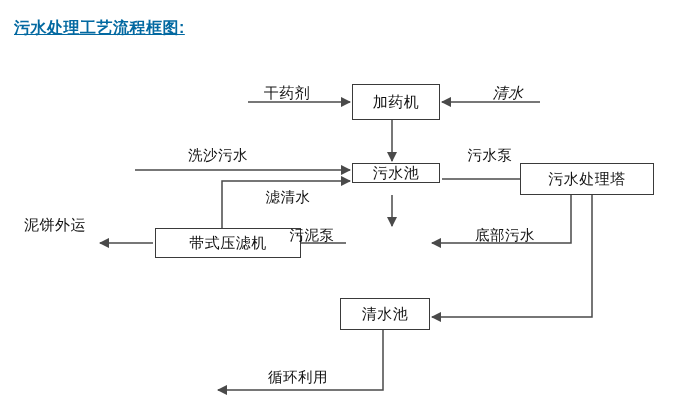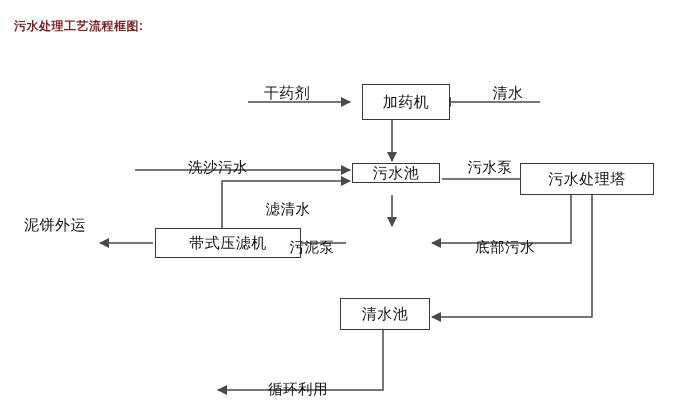--- a/index.html
+++ b/index.html
@@ -21,25 +21,26 @@
     position: absolute;
     left: 0;
     top: 0;
     width: 700px;
     height: 420px;
   }
   .title {
     position: absolute;
     left: 14px;
     top: 18px;
-    font-size: 12px;
+    font-size: 16px;
     font-weight: bold;
-    color: #7f1d1d;
+    color: #0369a1;
     letter-spacing: 0.5px;
     white-space: nowrap;
+    text-decoration: underline;
   }
   .node {
     position: absolute;
     box-sizing: border-box;
     border: 1.4px solid #3a3a3a;
     background: #ffffff;
     display: flex;
     align-items: center;
     justify-content: center;
     font-size: 15px;
@@ -47,21 +48,20 @@
     white-space: nowrap;
     letter-spacing: 0.5px;
   }
   .edge-label {
     position: absolute;
     font-size: 14.5px;
     color: #111111;
     white-space: nowrap;
     letter-spacing: 0.5px;
     transform: translateX(-50%);
-    margin-top: 12px;
   }
   .terminal-label {
     position: absolute;
     font-size: 15px;
     color: #111111;
     white-space: nowrap;
     letter-spacing: 0.5px;
     transform: translateX(-50%);
   }
 </style>
@@ -99,21 +99,21 @@
       <path d="M 346 243 L 279 243" marker-end="url(#ah)"></path>
 
       <path d="M 153 243 L 100 243" marker-end="url(#ah)"></path>
 
       <path d="M 592 195 L 592 317 L 432 317" marker-end="url(#ah)"></path>
 
       <path d="M 383 330 L 383 390 L 218 390" marker-end="url(#ah)"></path>
     </g>
   </svg>
 
-  <div class="node" style="left:352px; top:84px; width:88px; height:36px;margin-left:10px;">
+  <div class="node" style="left:352px; top:84px; width:88px; height:36px;">
     <span>加药机</span>
   </div>
 
   <div class="node" style="left:352px; top:163px; width:88px; height:20px;">
     <span>污水池</span>
   </div>
 
   <div class="node" style="left:520px; top:163px; width:134px; height:32px;">
     <span>污水处理塔</span>
   </div>
@@ -121,21 +121,21 @@
   <div class="node" style="left:155px; top:228px; width:146px; height:30px;">
     <span>带式压滤机</span>
   </div>
 
 
   <div class="node" style="left:340px; top:298px; width:90px; height:32px;">
     <span>清水池</span>
   </div>
 
   <div class="terminal-label" style="left:287px; top:84px;">干药剂</div>
-  <div class="terminal-label" style="left:508px; top:84px;">清水</div>
+  <div class="terminal-label" style="left:508px; top:84px;font-style:italic;">清水</div>
   <div class="terminal-label" style="left:55px; top:216px;">泥饼外运</div>
 
   <div class="edge-label" style="left:218px; top:146px;">洗沙污水</div>
   <div class="edge-label" style="left:288px; top:188px;text-align:right;">滤清水</div>
   <div class="edge-label" style="left:490px; top:146px;">污水泵</div>
   <div class="edge-label" style="left:312px; top:226px;">污泥泵</div>
   <div class="edge-label" style="left:505px; top:226px;">底部污水</div>
   <div class="edge-label" style="left:298px; top:368px;">循环利用</div>
 
 </div>

